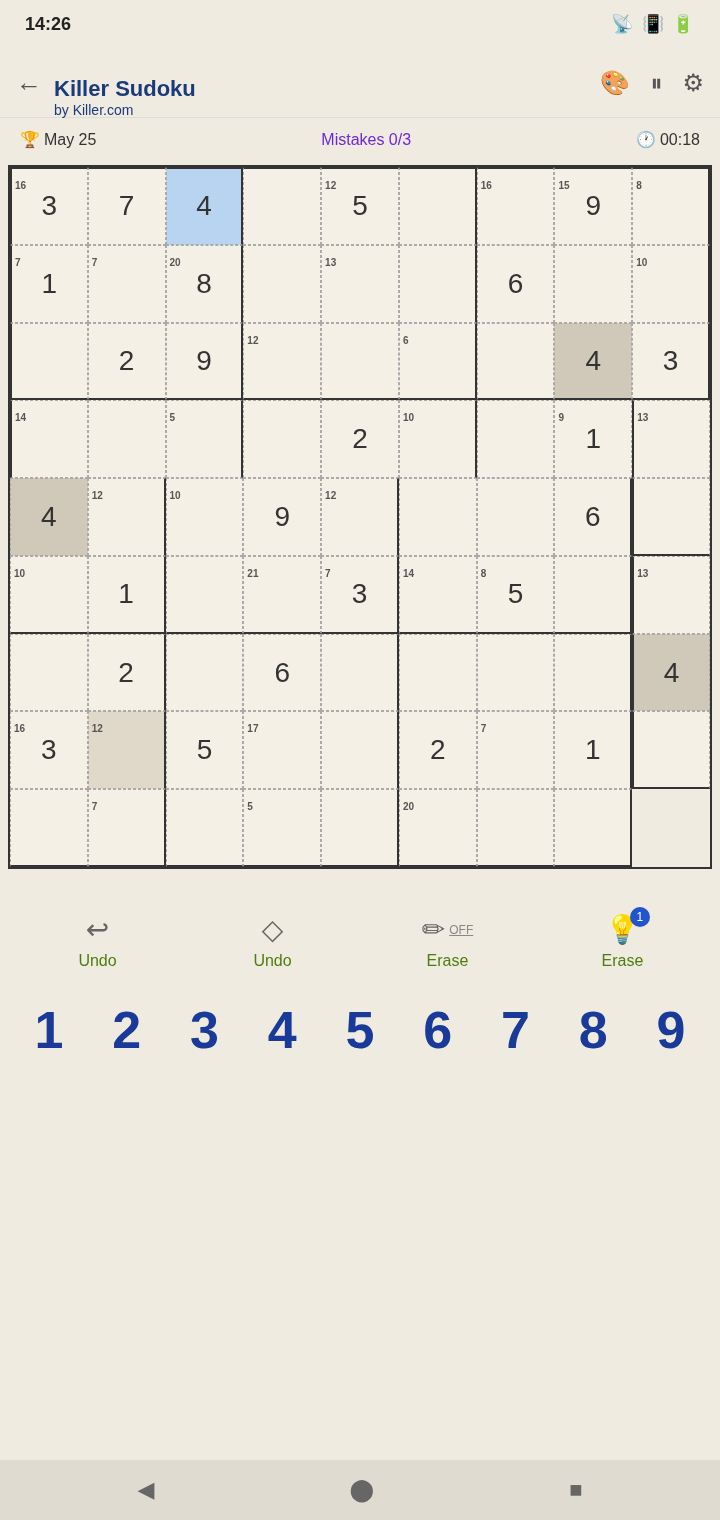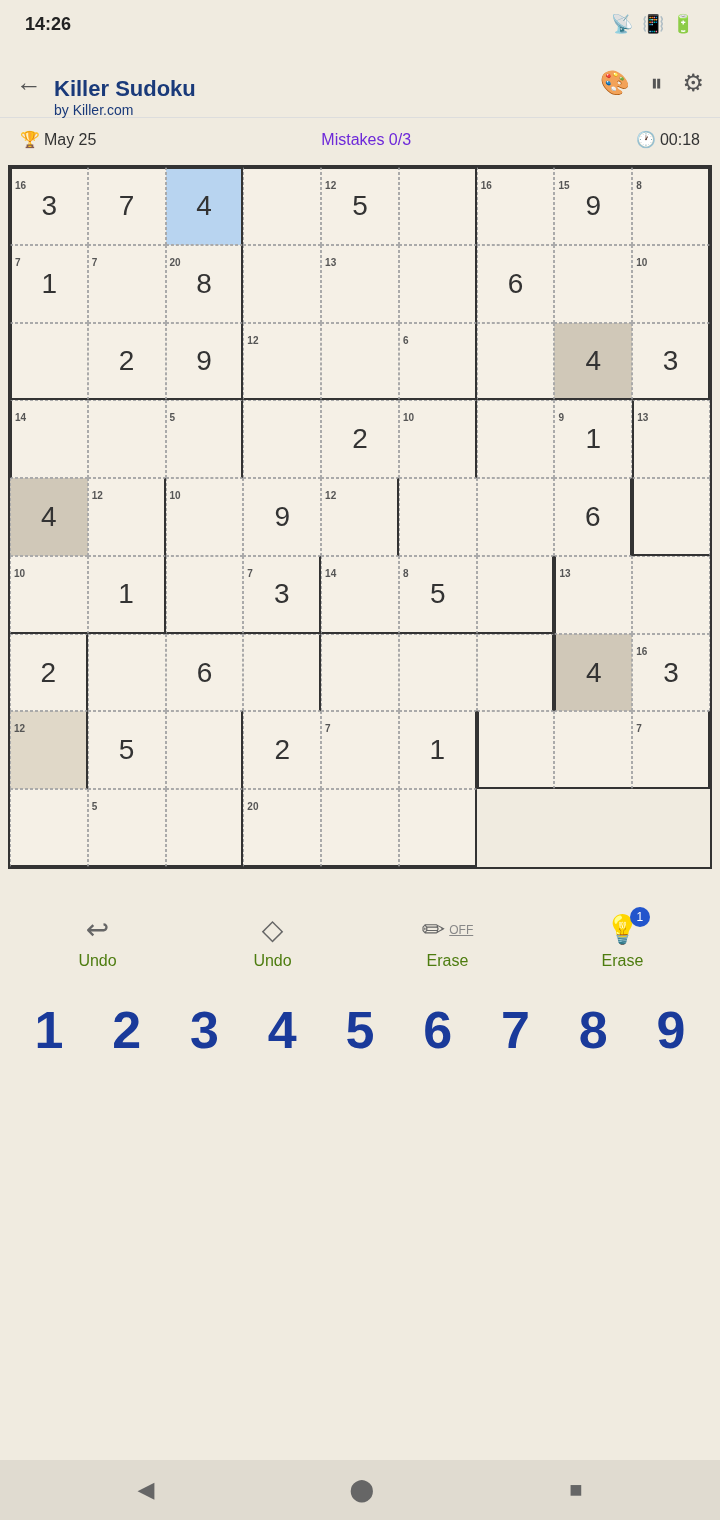--- a/index.html
+++ b/index.html
@@ -329,20 +329,23 @@
         <span class="cell-number">6</span>
       </div>
       <div class="cell thick-bottom thick-left"></div>
       <div class="cell thick-bottom">
         <span class="cage-label">10</span>
       </div>
       <div class="cell thick-right thick-bottom">
         <span class="cell-number">1</span>
       </div>
       <div class="cell thick-bottom"></div>
+      <div class="cell thick-bottom">
+        <span class="cage-label">21</span>
+      </div>
       <div class="cell thick-right thick-bottom">
         <span class="cage-label">7</span>
         <span class="cell-number">3</span>
       </div>
       <div class="cell thick-bottom">
         <span class="cage-label">14</span>
       </div>
       <div class="cell thick-bottom">
         <span class="cage-label">8</span>
         <span class="cell-number">5</span>
@@ -368,20 +371,23 @@
       </div>
       <div class="cell">
         <span class="cage-label">16</span>
         <span class="cell-number">3</span>
       </div>
       <div class="cell thick-right bg-light-gray">
         <span class="cage-label">12</span>
       </div>
       <div class="cell">
         <span class="cell-number">5</span>
+      </div>
+      <div class="cell">
+        <span class="cage-label">17</span>
       </div>
       <div class="cell thick-right"></div>
       <div class="cell">
         <span class="cell-number">2</span>
       </div>
       <div class="cell">
         <span class="cage-label">7</span>
       </div>
       <div class="cell thick-right">
         <span class="cell-number">1</span>

